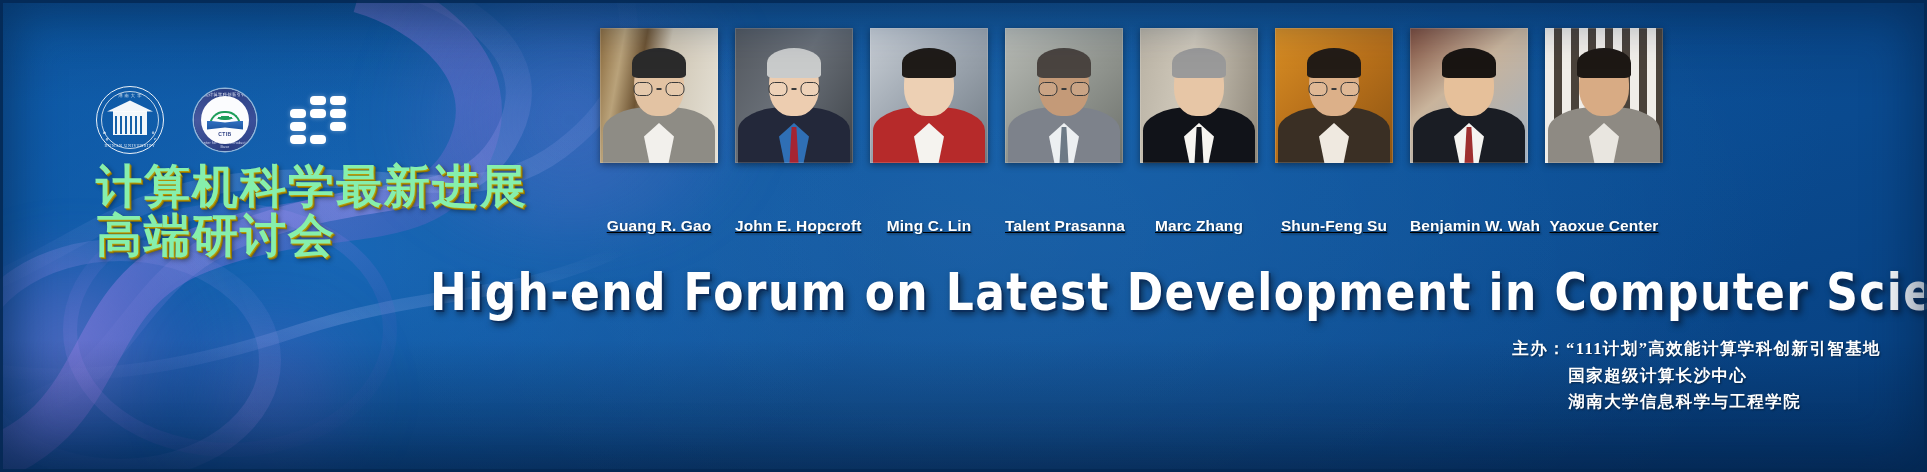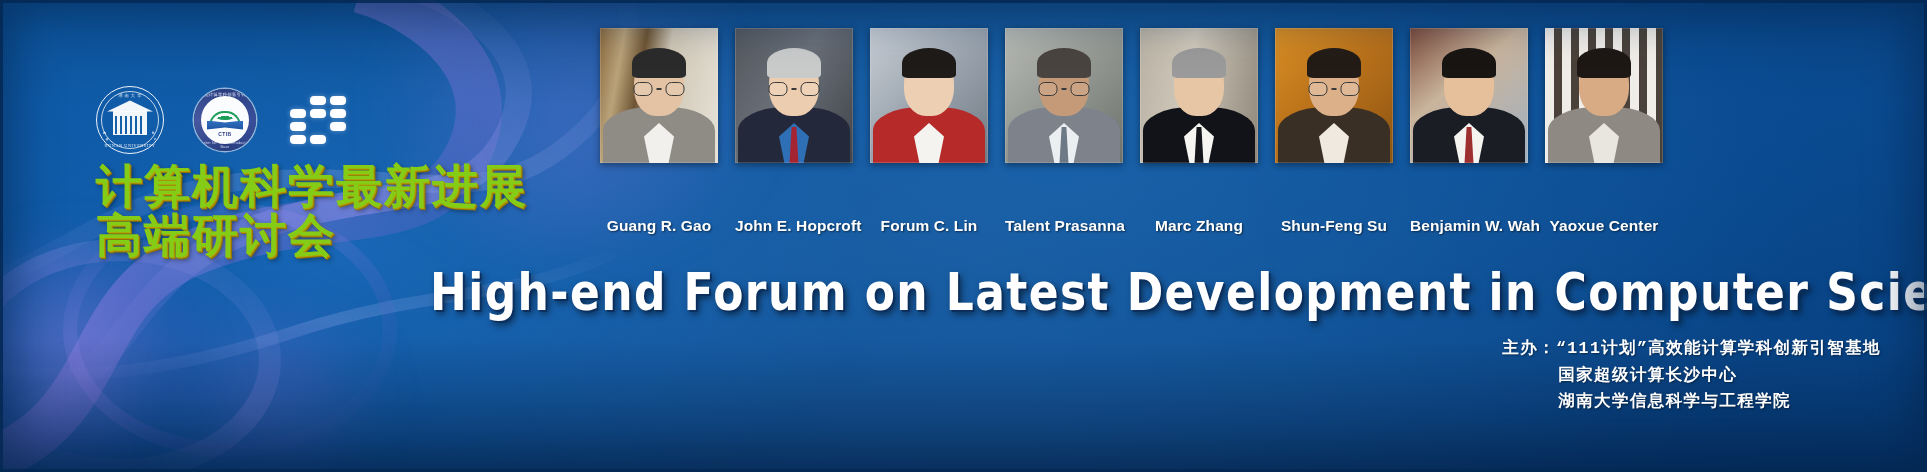--- a/index.html
+++ b/index.html
@@ -151,21 +151,21 @@
   .dot{background:#ffffff;border-radius:4px;box-shadow:0 0 5px rgba(255,255,255,.35);}
   .dot.off{background:transparent;box-shadow:none;}
 
   
   .cn-title{
     position:absolute;left:96px;top:162px;
     font-family:"DejaVu Sans","Liberation Sans",sans-serif;
     font-weight:bold;
     font-size:46px;line-height:1.06;
     letter-spacing:2px;
-    color:#84cc16;
+    color:#86efac;
     text-shadow:
       1px 1px 0 #b89a06,
       2px 2px 0 #8a7205,
       3px 3px 5px rgba(0,0,0,.45);
   }
   .cn-title div{white-space:nowrap;}
 
   
   .portraits{
     position:absolute;left:600px;top:28px;
@@ -191,21 +191,21 @@
   .body{position:absolute;left:50%;bottom:0;transform:translateX(-50%);border-radius:42% 42% 0 0;}
   .shirt{position:absolute;left:50%;bottom:0;transform:translateX(-50%);}
   .tie{position:absolute;left:50%;bottom:0;transform:translateX(-50%);clip-path:polygon(35% 0,65% 0,78% 100%,22% 100%);}
   .glasses{position:absolute;left:50%;transform:translateX(-50%);display:flex;gap:4px;align-items:center;}
   .lens{width:17px;height:12px;border:1.6px solid #3a3a3a;border-radius:6px;background:rgba(255,255,255,.10);}
   .bridge{width:5px;height:1.6px;background:#3a3a3a;}
 
   
   .names{
     position:absolute;left:600px;top:217px;
-    display:flex;align-items:center;gap:17px;
+    display:flex;align-items:center;gap:17px;text-decoration:underline;
   }
   .name{
     width:118px;text-align:center;
     color:#ffffff;font-weight:bold;font-size:15.5px;
     letter-spacing:.1px;white-space:nowrap;
     text-shadow:1px 1px 2px rgba(0,0,0,.55);
   }
 
   
   .en-title{
@@ -221,21 +221,21 @@
     text-shadow:
       2px 2px 0 rgba(10,45,92,.85),
       3px 4px 7px rgba(0,0,0,.55);
   }
 
   
   .org{
     position:absolute;right:46px;top:336px;
     text-align:left;
     color:#ffffff;
-    font-family:Liberation Mono, monospace;
+    font-family:Liberation Serif, serif;
     font-weight:bold;
     font-size:16.5px;
     line-height:1.62;
     letter-spacing:1.4px;
     text-shadow:1px 1px 2px rgba(0,0,0,.45);
   }
   .org div{white-space:nowrap;}
   .org .indent{padding-left:56px;}
 </style>
 </head>
@@ -437,21 +437,21 @@
           <div class="head" style="top: 26px; width: 50px; height: 62px; background: rgb(216, 171, 132);"></div>
           <div class="hair" style="top: 20px; width: 54px; height: 30px; background: rgb(29, 24, 20);"></div>
         </div>
         <div class="p-frame"></div>
       </div>
     </div>
 
   <div class="names" id="names">
       <div class="name">Guang R. Gao</div>
       <div class="name">John E. Hopcroft</div>
-      <div class="name">Forum C. Lin</div>
+      <div class="name">Ming C. Lin</div>
       <div class="name">Talent Prasanna</div>
       <div class="name">Marc Zhang</div>
       <div class="name">Shun-Feng Su</div>
       <div class="name">Benjamin W. Wah</div>
       <div class="name">Yaoxue Center</div>
     </div>
 
   <div class="en-title">High-end Forum on Latest Development in Computer Science</div>
 
   <div class="org">

